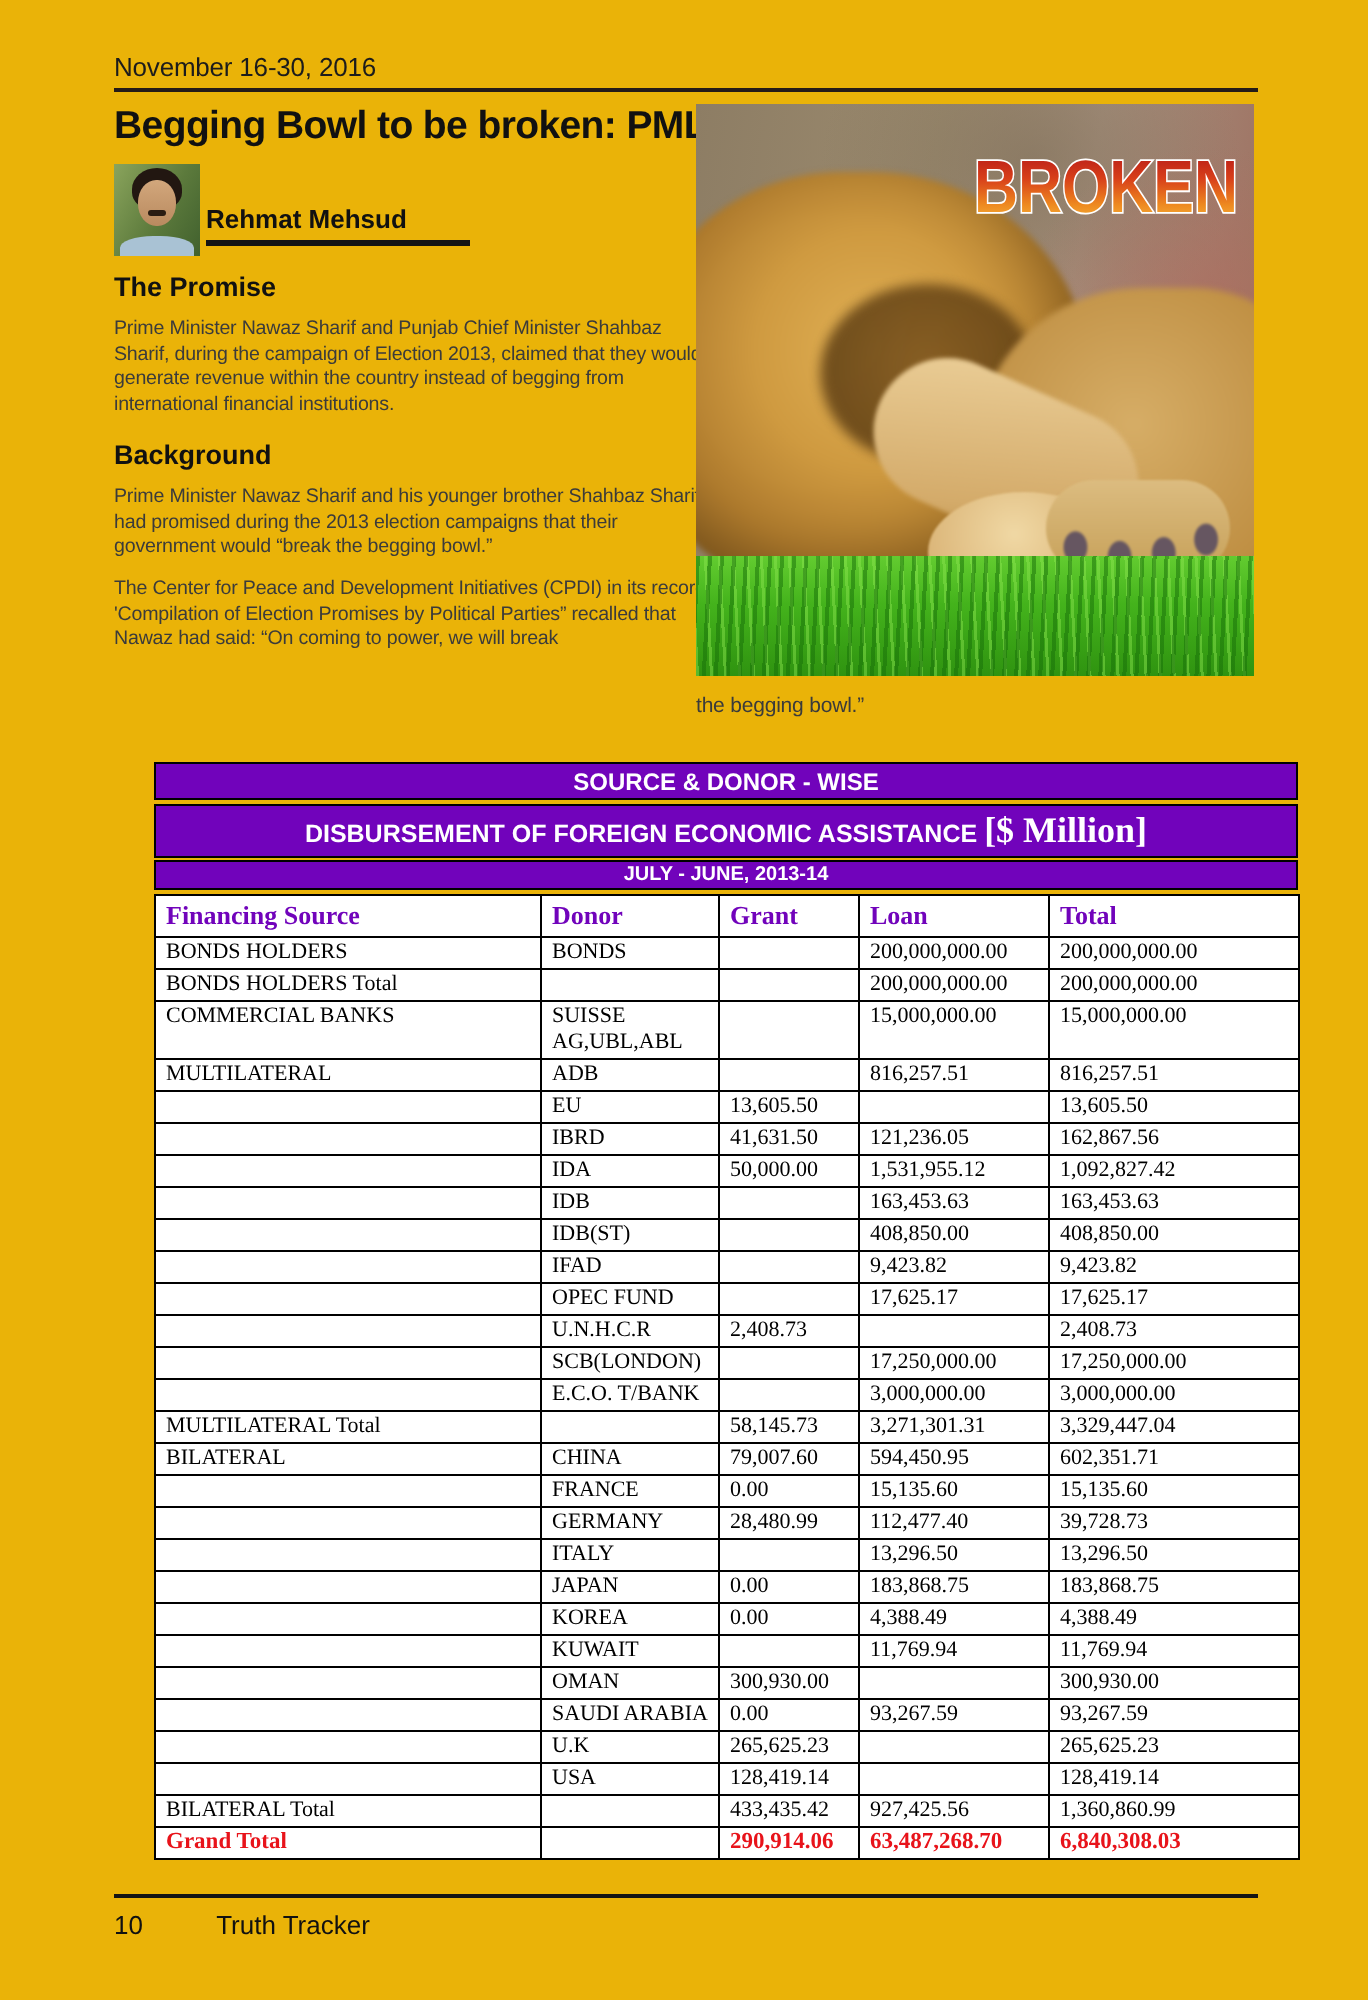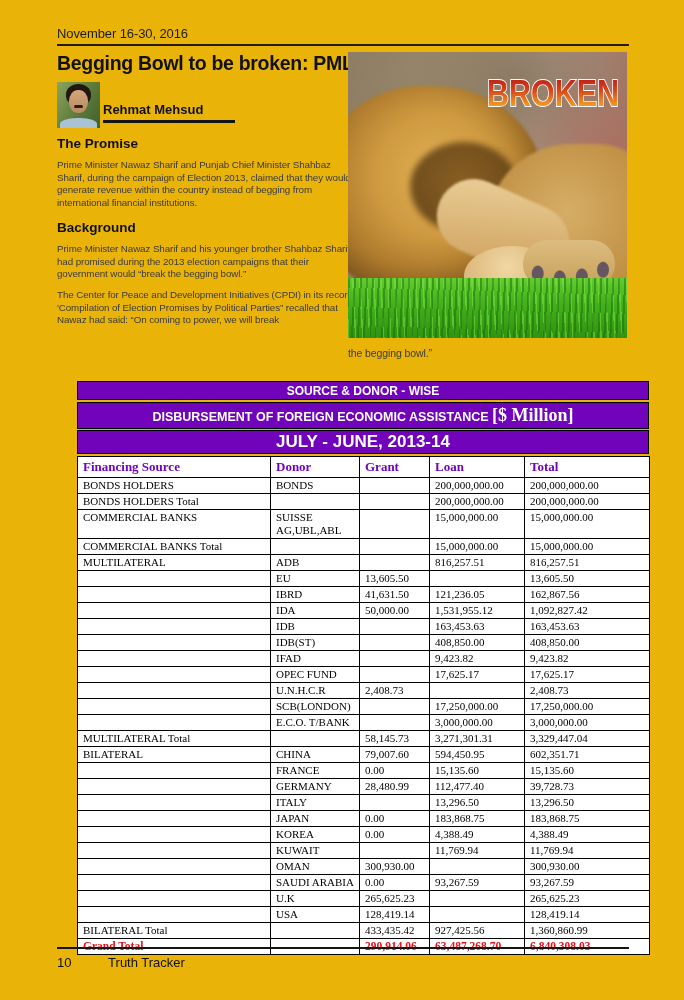--- a/index.html
+++ b/index.html
@@ -64,21 +64,21 @@
       linear-gradient(#63cc30 0%, #44b31c 40%, #2f9310 100%);}
   .broken-svg{position:absolute;top:20px;right:4px;}
   .caption{position:absolute;left:348px;top:347px;font-size:10.5px;color:#3b3b3b;letter-spacing:-0.1px;}
 
   
   .table-wrap{position:absolute;left:57px;top:381px;width:572px;margin-left:20px;}
   .tbl-band{background:var(--purple,#7103BB);color:#fff;text-align:center;border:1px solid #000;
     font-weight:bold;margin-bottom:1.5px;box-sizing:border-box;}
   .band1{font-size:12px;padding:2px 0 1px;}
   .band2{font-size:12.5px;padding:2px 0;}
-  .band3{font-size:17px;padding:1px 0;text-align:center;}
+  .band3{font-size:10px;padding:1px 0;text-align:center;}
   .msuffix{font-family:"Liberation Serif",serif;font-size:18px;}
   table.assist{border-collapse:collapse;table-layout:fixed;width:572px;background:#fff;}
   table.assist th{font-family:"Liberation Serif",serif;font-size:13px;font-weight:bold;color:var(--purple,#7103BB);
     text-align:left;border:1px solid #000;padding:2px 5px;height:16px;}
   table.assist td{font-family:"Liberation Serif",serif;font-size:11px;line-height:13px;color:#000;
     border:1px solid #000;padding:1px 4px 1px 5px;vertical-align:top;overflow:hidden;}
   table.assist tr.grand-total td{color:var(--red,#E8131A);font-weight:bold;font-size:11.5px;}
 
   
   .footer-rule{position:absolute;left:57px;top:947px;width:572px;height:2px;background:#141414;}
@@ -181,27 +181,20 @@
             <td>200,000,000.00</td>
           </tr>
           <tr>
             <td>COMMERCIAL BANKS</td>
             <td>SUISSE AG,UBL,ABL</td>
             <td></td>
             <td>15,000,000.00</td>
             <td>15,000,000.00</td>
           </tr>
           <tr>
-            <td>COMMERCIAL BANKS  Total</td>
-            <td></td>
-            <td></td>
-            <td>15,000,000.00</td>
-            <td>15,000,000.00</td>
-          </tr>
-          <tr>
             <td>MULTILATERAL</td>
             <td>ADB</td>
             <td></td>
             <td>816,257.51</td>
             <td>816,257.51</td>
           </tr>
           <tr>
             <td></td>
             <td>EU</td>
             <td>13,605.50</td>

